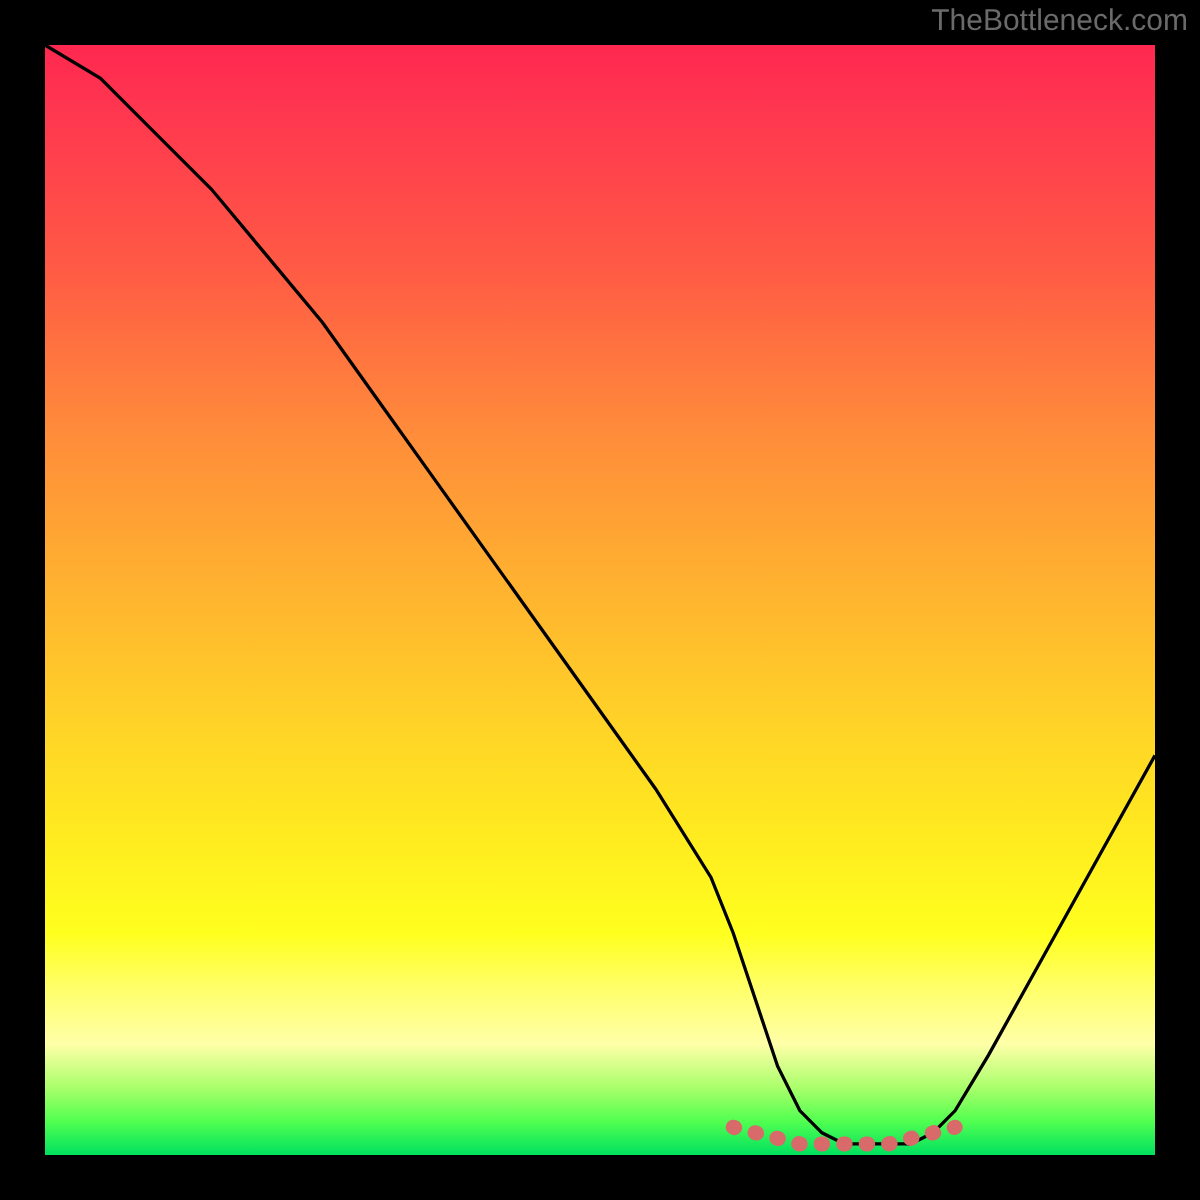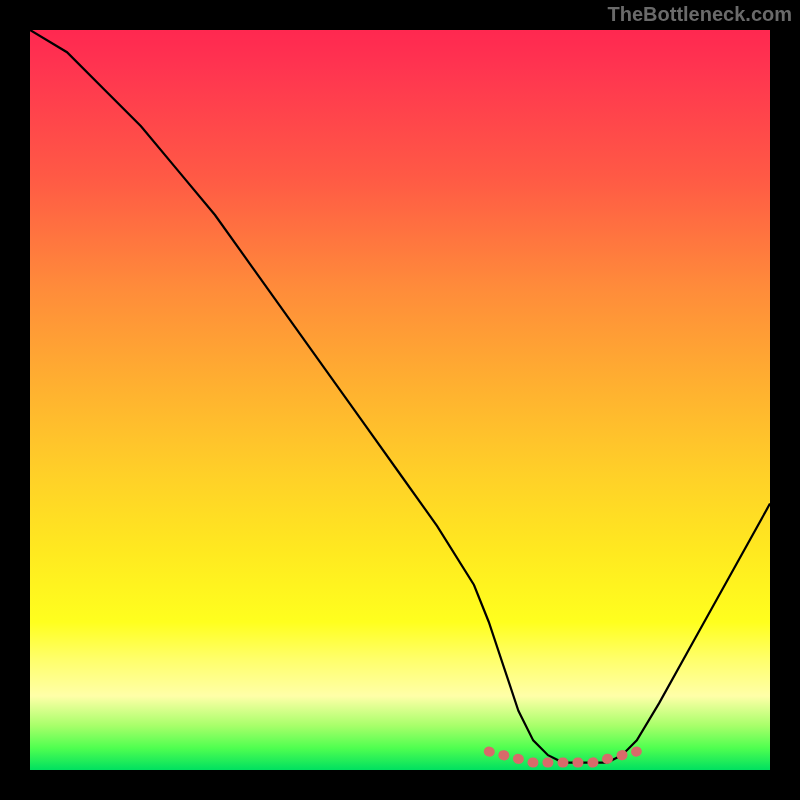--- a/index.html
+++ b/index.html
@@ -9,21 +9,21 @@
       background: #000;
       position: relative;
       font-family: Arial, sans-serif;
     }
     .watermark {
       position: absolute;
       top: 3px;
       right: 8px;
       color: #6a6a6a;
       font-size: 20px;
-      font-weight: bold;
+      font-weight: normal;
       z-index: 10;
       margin-left: 32px;
     }
     .plot-area {
       position: absolute;
       top: 30px;
       left: 30px;
       width: 740px;
       height: 740px;
       overflow: hidden;

